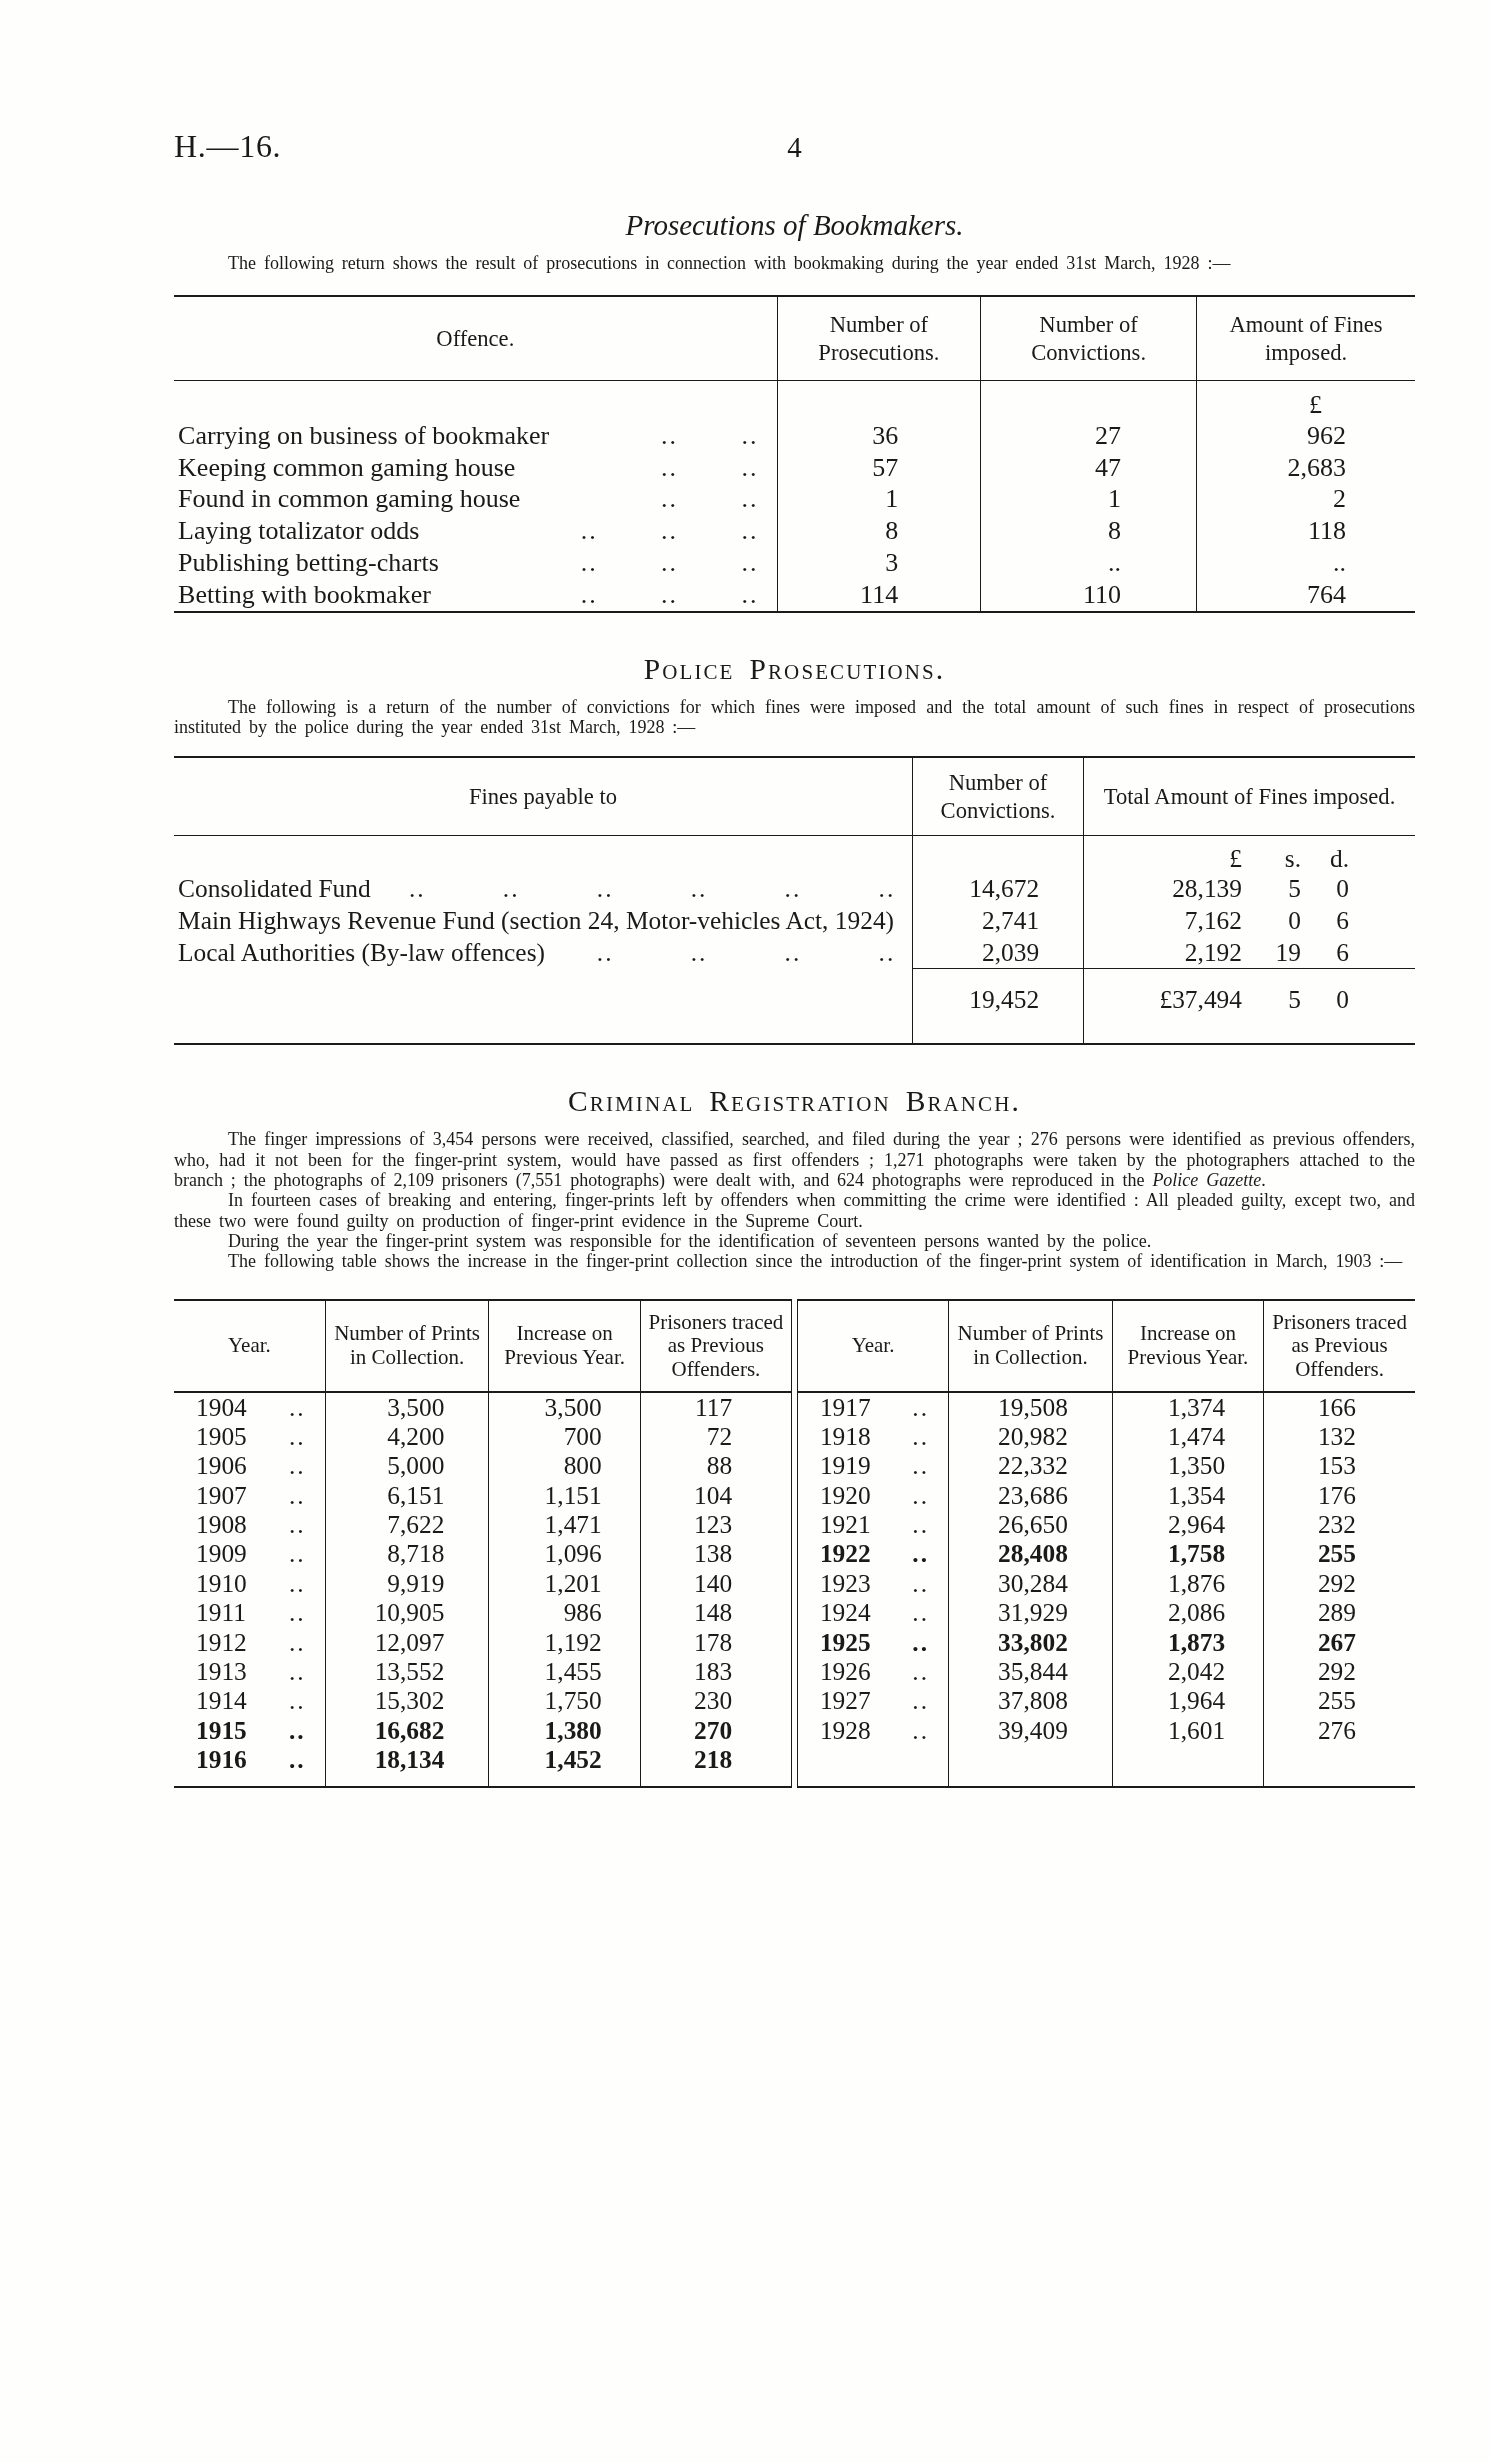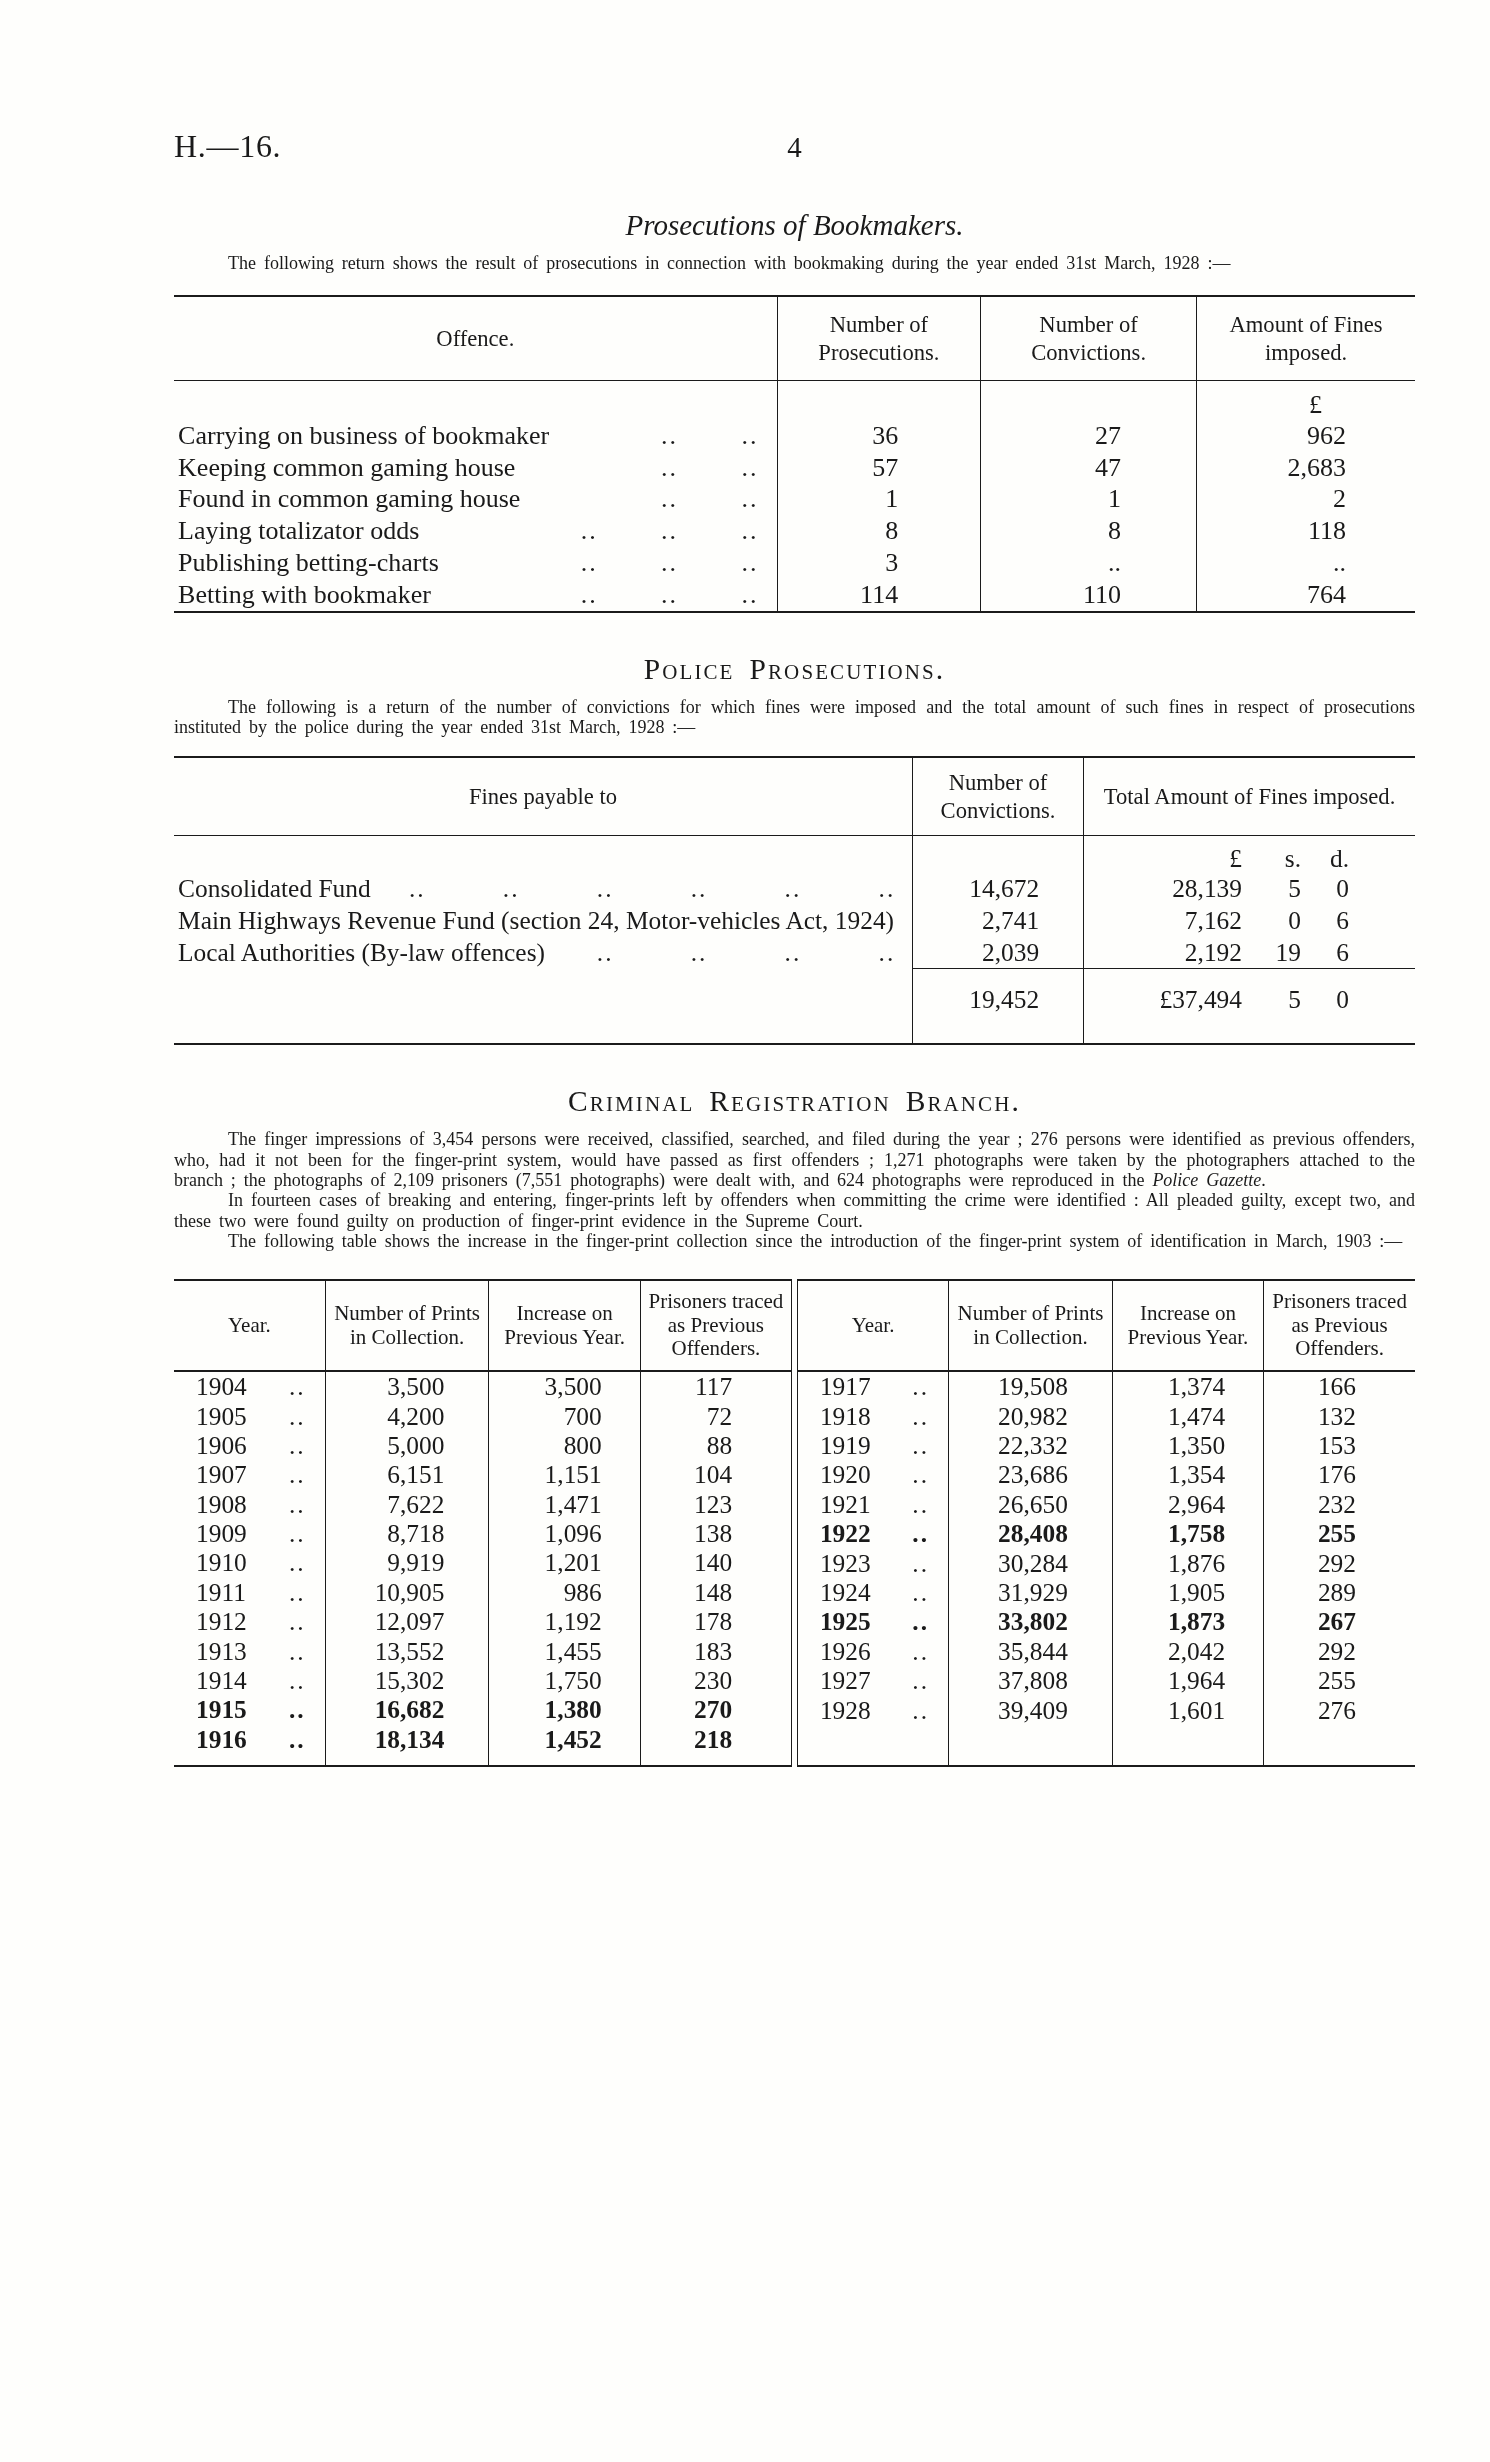--- a/index.html
+++ b/index.html
@@ -280,20 +280,21 @@
               <span class="pn">0</span>
             </span>
           </td>
       </tr>
     </tbody>
   </table>
 
   <h2 class="sec-head">Criminal Registration Branch.</h2>
   <p class="para"><span>The finger impressions of 3,454 persons were received, classified, searched, and filed during the year ;  276 persons were identified as previous offenders, who, had it not been for the finger-print system, would have passed as first offenders ;  1,271 photographs were taken by the photographers attached to the branch ;  the photographs of 2,109 prisoners (7,551 photographs) were dealt with, and 624 photographs were reproduced in the </span><em>Police Gazette</em><span>.</span></p>
   <p class="para cont">In fourteen cases of breaking and entering, finger-prints left by offenders when committing the crime were identified :  All pleaded guilty, except two, and these two were found guilty on production of finger-print evidence in the Supreme Court.</p>
+  <p class="para cont">During the year the finger-print system was responsible for the identification of seventeen persons wanted by the police.</p>
   <p class="para cont">The following table shows the increase in the finger-print collection since the introduction of the finger-print system of identification in March, 1903 :—</p>
 
   <div class="t3-wrap">
 
     <table class="t3 left rule">
       <colgroup>
           <col style="width:24.5%">
           <col style="width:26.5%">
           <col style="width:24.5%">
           <col style="width:24.5%">
@@ -575,21 +576,21 @@
           </tr>
 
           <tr>
             <td>
               <span class="lblflex">
                 <span class="yr">1924</span>
                 <span class="leader">..</span>
               </span>
             </td>
             <td class="vline num c-prints">31,929</td>
-            <td class="vline num c-incr">1,905</td>
+            <td class="vline num c-incr">2,086</td>
             <td class="vline num c-traced">289</td>
           </tr>
 
           <tr class="bold">
             <td>
               <span class="lblflex">
                 <span class="yr">1925</span>
                 <span class="leader">..</span>
               </span>
             </td>

